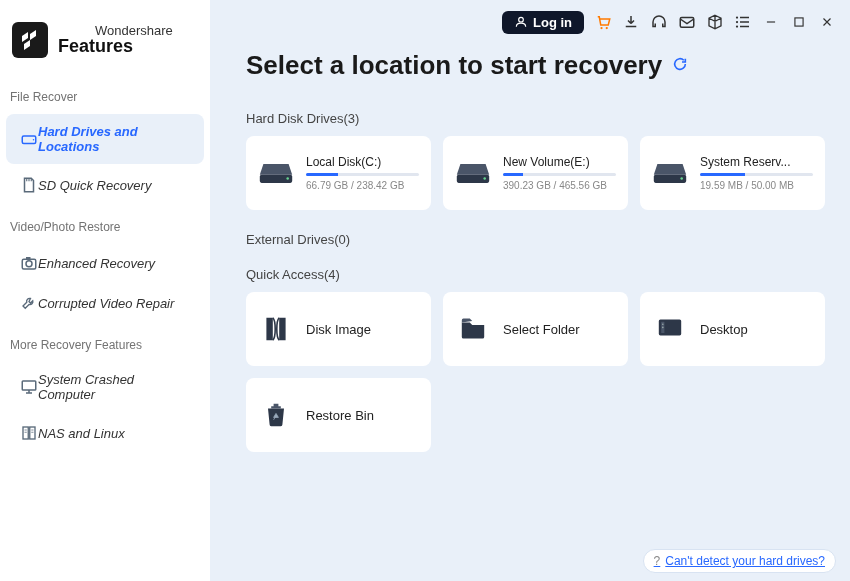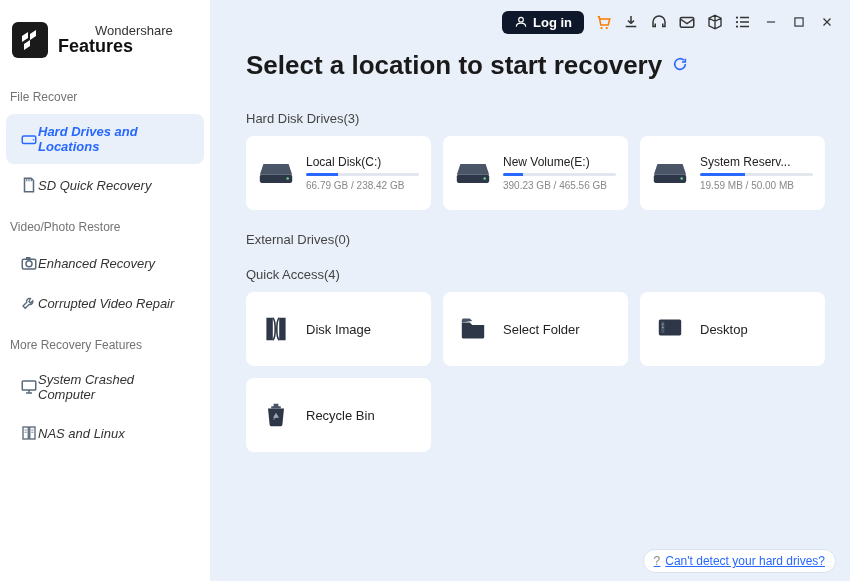--- a/index.html
+++ b/index.html
@@ -270,21 +270,21 @@
         <div class="qa-label">Desktop</div>
       </div>
       <div class="qa-card">
         <div class="qa-icon">
           <svg width="32" height="32" viewBox="0 0 40 40">
             <path d="M10 12h20l-2 20a2 2 0 0 1-2 2H14a2 2 0 0 1-2-2z" fill="#2d3748"></path>
             <path d="M14 9h12v3H14z M17 6h6v3h-6z" fill="#4a5568"></path>
             <path d="M20 18l-3 5h6z M17 26l3-5" fill="#9ab" stroke="#9ab"></path>
           </svg>
         </div>
-        <div class="qa-label">Recycle Bin</div>
+        <div class="qa-label">Restore Bin</div>
       </div>
     </div>
 
   <div class="help-link">
     <span class="q">?</span>
     <span>Can't detect your hard drives?</span>
   </div>
 </div>
 
 </body></html>

